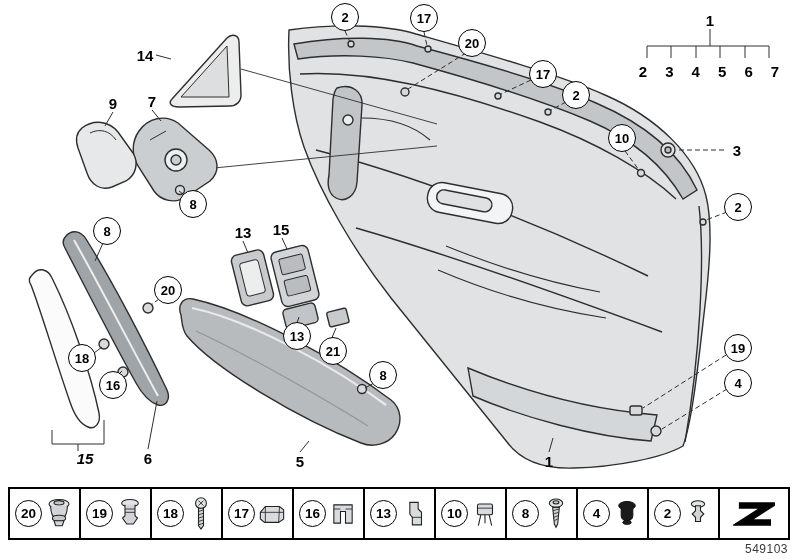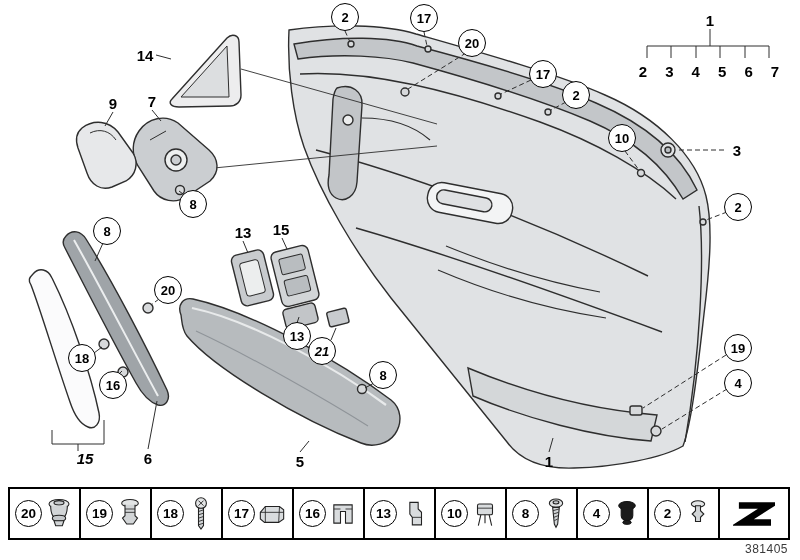--- a/index.html
+++ b/index.html
@@ -269,21 +269,21 @@
       <div class="callout circle" style="left: 424px; top: 18px;">17</div>
       <div class="callout circle" style="left: 472px; top: 43px;">20</div>
       <div class="callout circle" style="left: 543px; top: 74px;">17</div>
       <div class="callout circle" style="left: 576px; top: 95px;">2</div>
       <div class="callout circle" style="left: 622px; top: 138px;">10</div>
       <div class="callout circle" style="left: 738px; top: 207px;">2</div>
       <div class="callout circle" style="left: 193px; top: 204px;">8</div>
       <div class="callout circle" style="left: 107px; top: 231px;">8</div>
       <div class="callout circle" style="left: 168px; top: 290px;">20</div>
       <div class="callout circle" style="left: 297px; top: 336px;">13</div>
-      <div class="callout circle" style="left: 322px; top: 351px; font-style: italic;">21</div>
+      <div class="callout circle" style="left: 333px; top: 351px;">21</div>
       <div class="callout circle" style="left: 82px; top: 358px;">18</div>
       <div class="callout circle" style="left: 113px; top: 385px;">16</div>
       <div class="callout circle" style="left: 383px; top: 375px;">8</div>
       <div class="callout circle" style="left: 738px; top: 348px;">19</div>
       <div class="callout circle" style="left: 738px; top: 383px;">4</div>
       <div class="callout plain" style="left: 145px; top: 55px;">14</div>
       <div class="callout plain" style="left: 113px; top: 103px;">9</div>
       <div class="callout plain" style="left: 152px; top: 101px;">7</div>
       <div class="callout plain" style="left: 243px; top: 232px;">13</div>
       <div class="callout plain" style="left: 281px; top: 229px;">15</div>
@@ -355,14 +355,14 @@
           <use href="#icon-push-rivet" xlink:href="#icon-push-rivet"></use>
         </svg>
       </div>
       <div class="strip-cell nav-cell">
         <svg class="hw-nav">
           <use href="#icon-zigzag" xlink:href="#icon-zigzag"></use>
         </svg>
       </div>
     </div>
 
-  <div id="diagram-number">381405</div>
+  <div id="diagram-number">549103</div>
 </div>
 
 </body></html>

